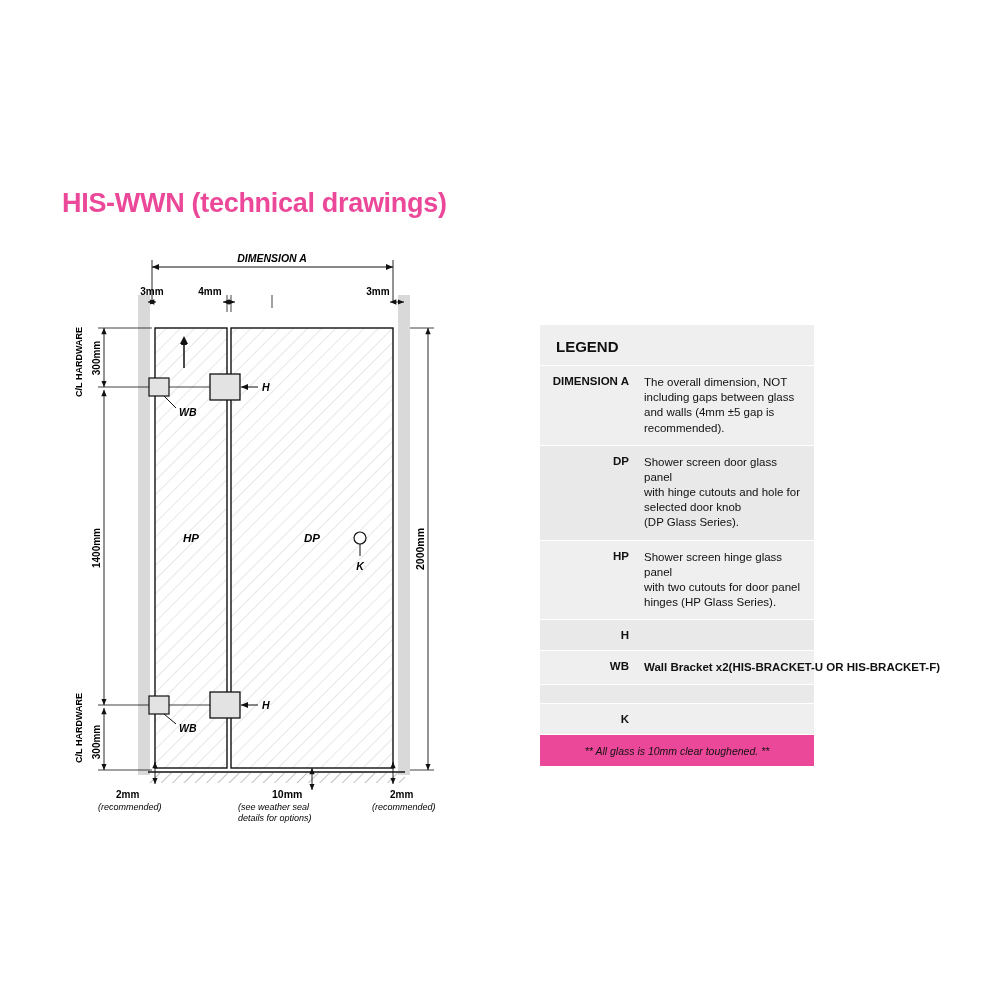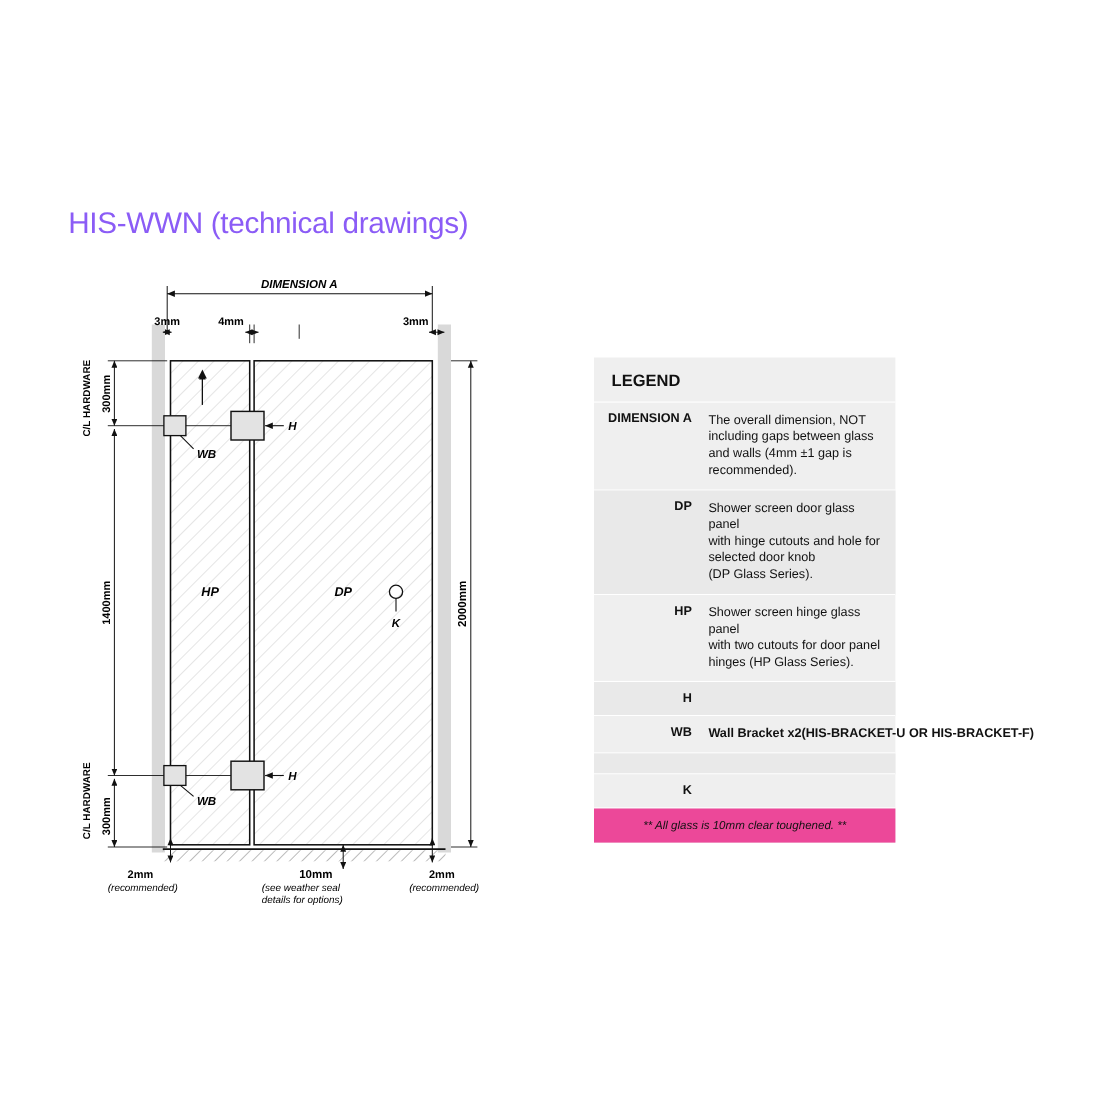--- a/index.html
+++ b/index.html
@@ -8,23 +8,23 @@
     background:#ffffff;
     font-family:"Liberation Sans", sans-serif;
     color:#111;
     position:relative;
     overflow:hidden;
   }
   .page-title{
     position:absolute;
     left:62px; top:188px;
     font-size:27px;
-    font-weight:normal;
+    font-weight:bold;
     letter-spacing:-0.3px;
-    color:#8b5cf6;
+    color:#ec4899;
   }
 
   
   #drawing{
     position:absolute;
     left:60px; top:250px;
     width:420px; height:580px;
   }
   #drawing svg{display:block;}
 
@@ -181,21 +181,21 @@
   </svg>
 </div>
 
 <div id="legend">
   <div class="legend-title">LEGEND</div>
 
   <div class="legend-row">
     <div class="legend-key">DIMENSION A</div>
     <div class="legend-val">The overall dimension, NOT
 including gaps between glass
-and walls (4mm ±1 gap is
+and walls (4mm ±5 gap is
 recommended).</div>
   </div>
   <div class="legend-row alt">
     <div class="legend-key">DP</div>
     <div class="legend-val">Shower screen door glass panel
 with hinge cutouts and hole for
 selected door knob
 (DP Glass Series).</div>
   </div>
   <div class="legend-row">

